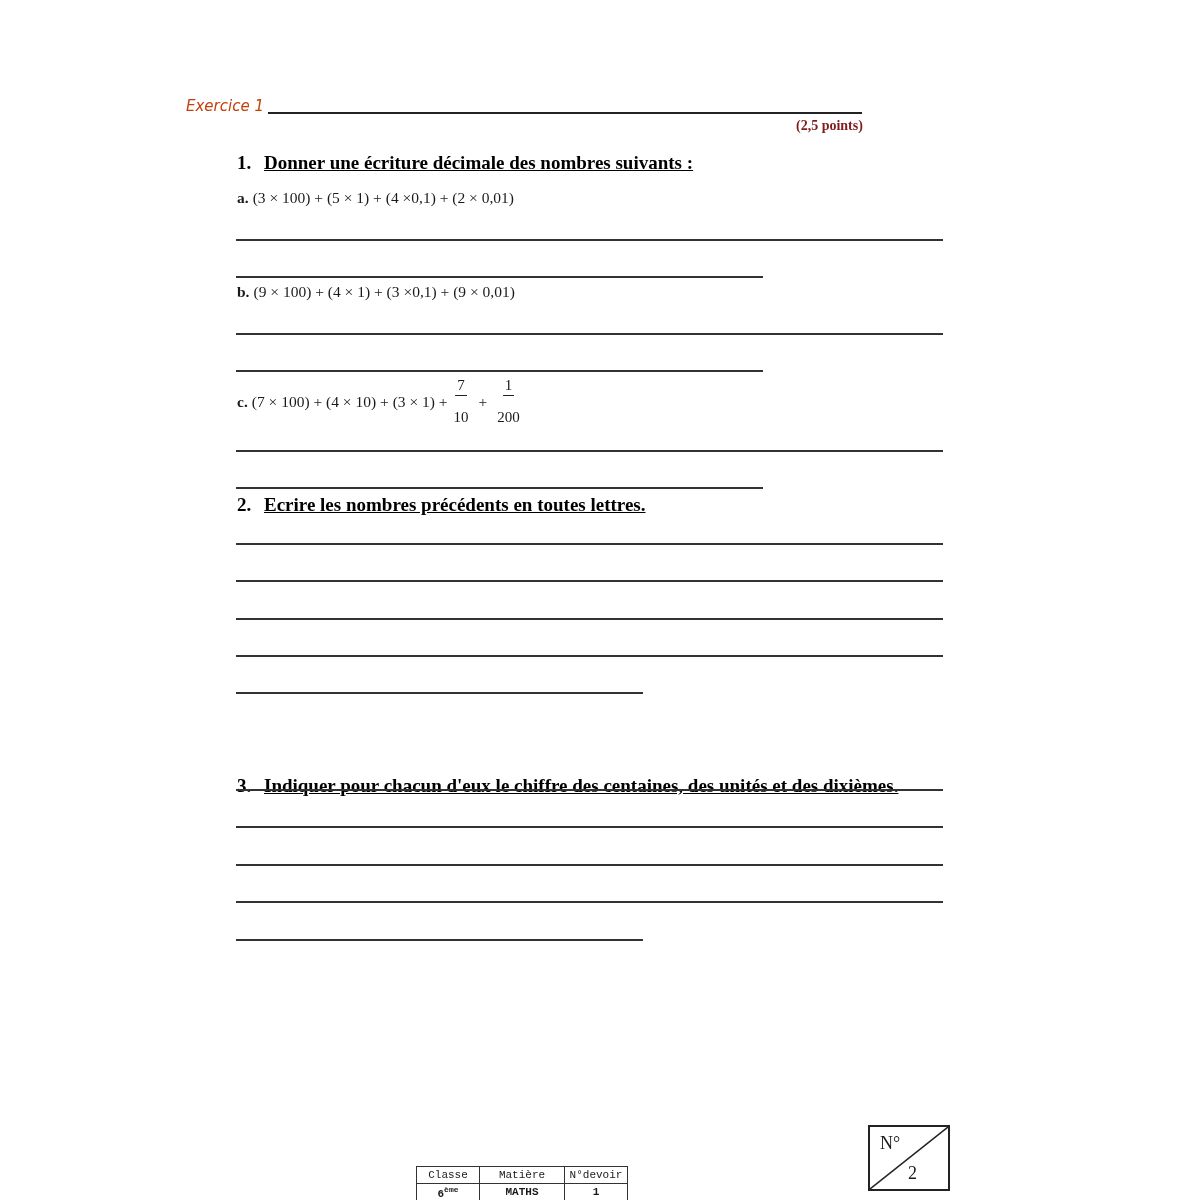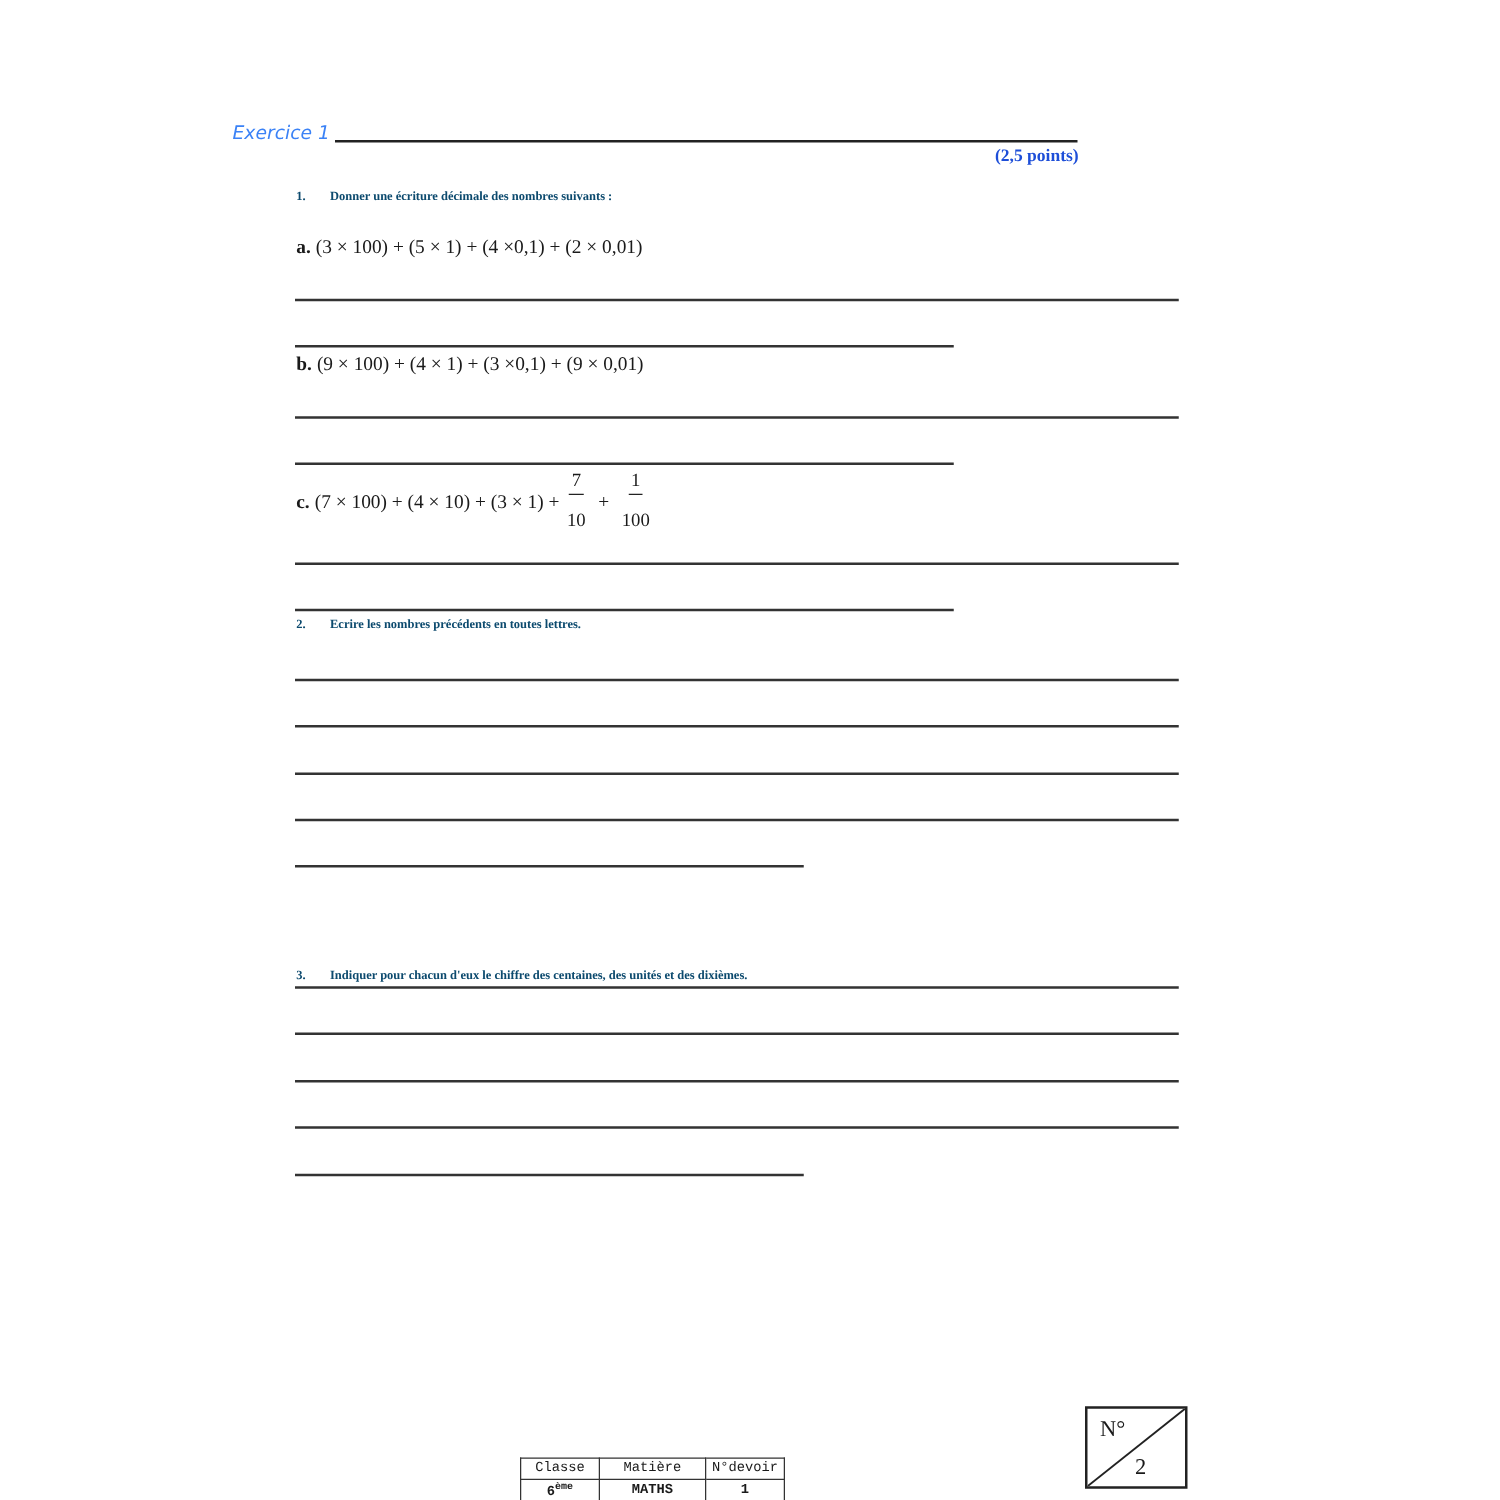--- a/index.html
+++ b/index.html
@@ -1,21 +1,21 @@
 <!DOCTYPE html>
 <html><head>
 <meta charset="utf-8">
 <style>
   html, body { margin:0; padding:0; background:#ffffff; }
   body { width:1200px; height:1200px; position:relative; overflow:hidden; color:#1a1a1a; }
   .abs { position:absolute; }
-  .exo-title { left:186px; top:97px; font-family:"DejaVu Sans", sans-serif; font-style:italic; font-size:15px; color:#3b82f6; }
+  .exo-title { left:186px; top:97px; font-family:"DejaVu Sans", sans-serif; font-style:italic; font-size:15px; color:#c2410c; }
   .title-rule { left:268px; top:112px; width:594px; height:2px; background:#222; }
-  .points { left:796px; top:118px; font-family:"Liberation Serif", serif; font-weight:bold; font-size:14px; color:#1d4ed8; }
-  .q { font-family:"Liberation Serif", serif; font-weight:bold; font-size:10px; color:#0c4a6e; white-space:nowrap; }
+  .points { left:796px; top:118px; font-family:"Liberation Serif", serif; font-weight:bold; font-size:14px; color:#7f1d1d; }
+  .q { font-family:"Liberation Serif", serif; font-weight:bold; font-size:19px; color:#000000; white-space:nowrap;text-decoration:underline; }
   .q .num { display:inline-block; width:27px; }
   .expr { font-family:"Liberation Serif", serif; font-size:15.5px; color:#1a1a1a; white-space:nowrap; display:flex; align-items:center; }
   .expr .lbl { font-weight:bold; margin-right:4px; }
   .rule { height:1.6px; background:#333; }
   .frac { display:inline-flex; flex-direction:column; align-items:center; margin:0 4px; line-height:1; font-size:15px; }
   .frac .n { padding:0 2px 2px 2px; border-bottom:1px solid #222; }
   .frac .d { padding:2px 2px 0 2px;margin-top:12px; }
   .plus { margin:0 4px; }
   table.footer { left:416px; top:1166px; border-collapse:collapse; font-family:Liberation Mono, monospace; font-size:11px; }
   table.footer td { border:1px solid #333; text-align:center; padding:1px 4px; height:14px; }
@@ -53,21 +53,21 @@
 <div class="abs expr" style="left:237px; top:378px;">
   <span class="lbl">c.</span>
   <span>(7 × 100) + (4 × 10) + (3 × 1) +</span>
   <span class="frac">
     <span class="n">7</span>
     <span class="d">10</span>
   </span>
   <span class="plus">+</span>
   <span class="frac">
     <span class="n">1</span>
-    <span class="d">100</span>
+    <span class="d">200</span>
   </span>
 </div>
 <div class="abs rule" style="left:236px; top:450px; width:707px;"></div>
 <div class="abs rule" style="left:236px; top:487px; width:527px;"></div>
 
 <div class="abs q" style="left:237px; top:494px;">
   <span class="num">2.</span><span>Ecrire les nombres précédents en toutes lettres.</span>
 </div>
 <div class="abs rule" style="left:236px; top:543px; width:707px;"></div>
 <div class="abs rule" style="left:236px; top:580px; width:707px;"></div>

